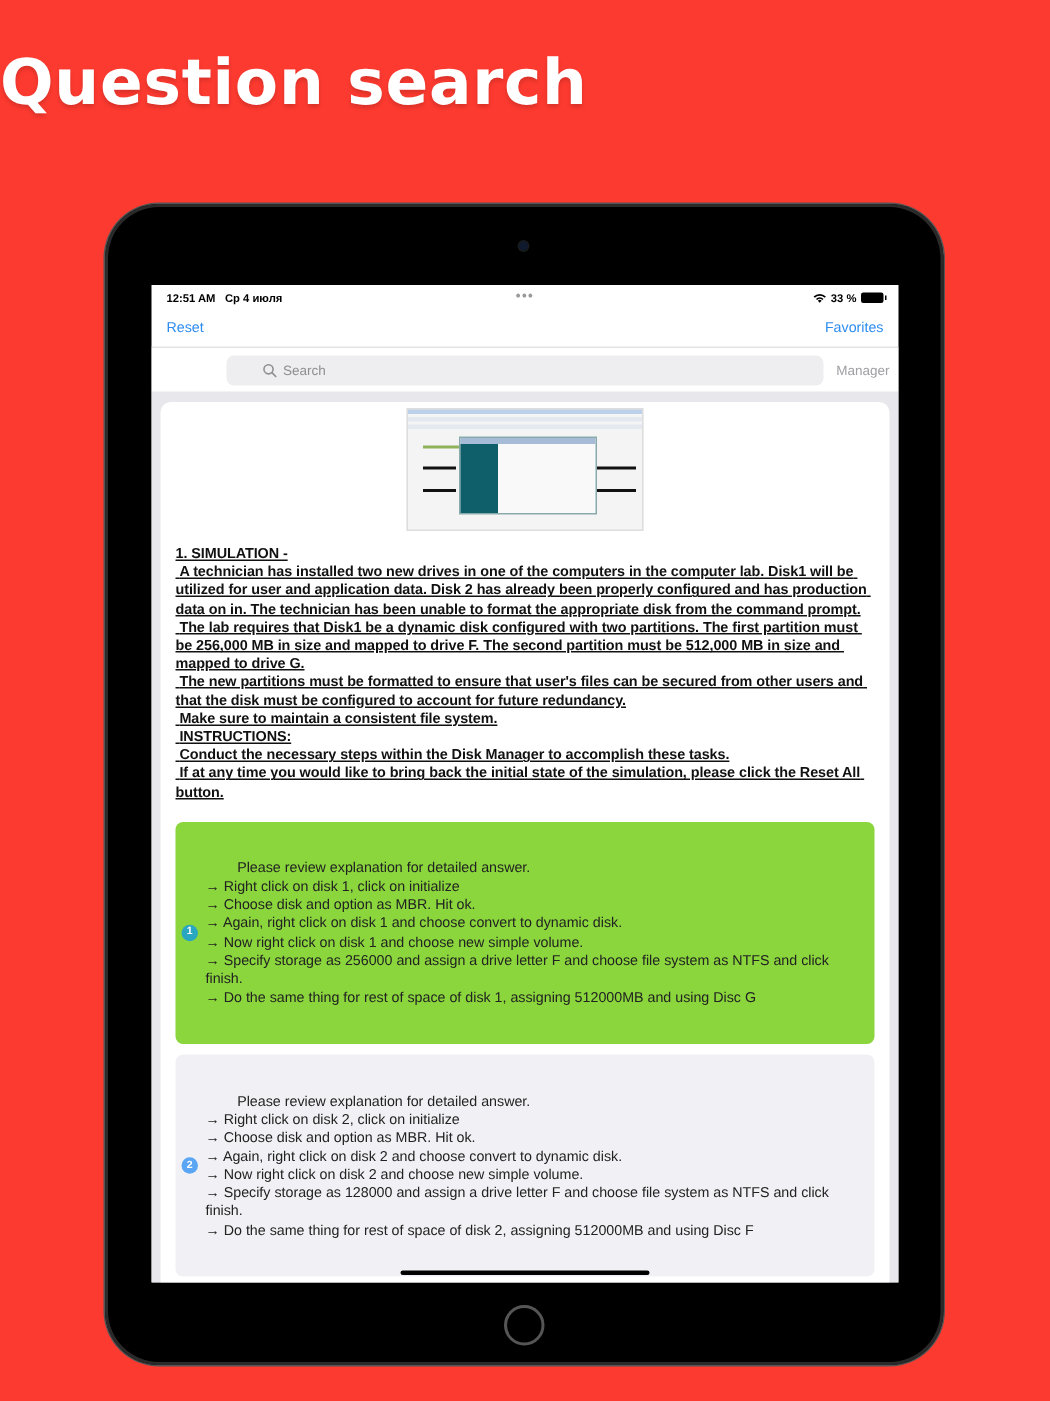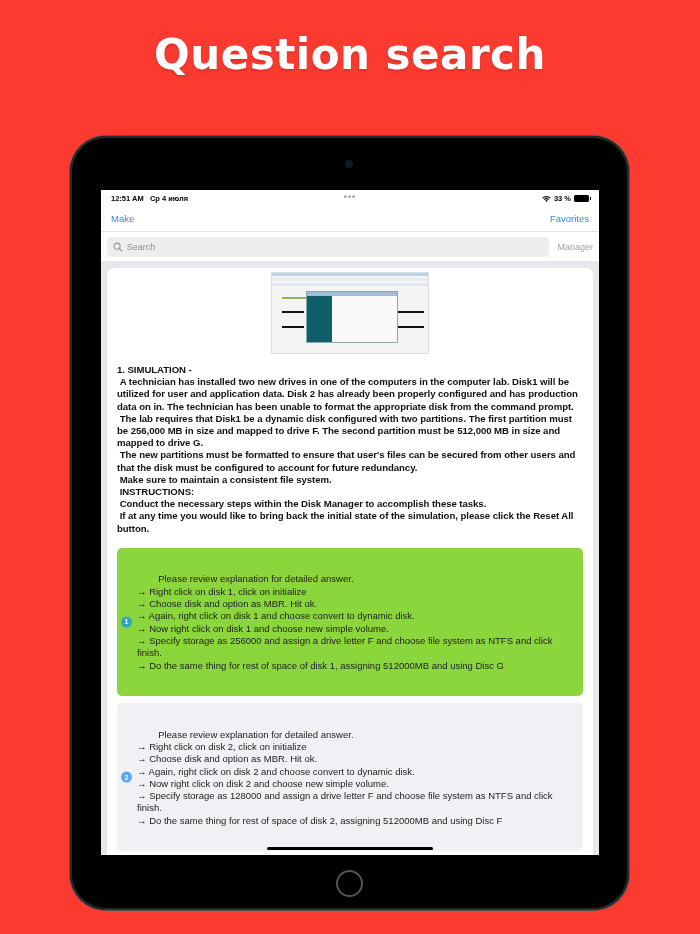--- a/index.html
+++ b/index.html
@@ -1,20 +1,20 @@
 <!DOCTYPE html>
 <html><head>
 <meta charset="utf-8">
 <style>
   * { box-sizing: border-box; margin: 0; padding: 0; }
   html, body { width: 700px; height: 934px; overflow: hidden; }
   body { background: #fd3a30; font-family: "Liberation Sans", sans-serif; position: relative; }
 
   .headline {
-    position: absolute; top: 30px; left: 0; width: 700px; text-align: center;
+    position: absolute; top: 30px; left: 0; width: 700px; text-align: left;
     color: #fff; font-family: "DejaVu Sans", sans-serif; font-weight: bold; font-size: 42px;
     letter-spacing: 0.5px; text-shadow: 0 2px 3px rgba(0,0,0,0.15);
   }
 
   .device {
     position: absolute; left: 70px; top: 136px; width: 559px; height: 774px;
     background: #000; border-radius: 36px;
     box-shadow: 0 0 0 2px #2a2a2a inset, 0 0 0 1px #555;
   }
   .camera {
@@ -36,40 +36,40 @@
   .status-dots { position: absolute; left: 50%; transform: translateX(-50%); color: #999; font-size: 9px; letter-spacing: 1px; top: 2px; }
   .status-right { display: flex; align-items: center; gap: 3px; }
   .battery { width: 15px; height: 7px; background: #000; border-radius: 1.5px; position: relative; }
   .battery::after { content: ""; position: absolute; right: -2px; top: 2px; width: 1.5px; height: 3px; background: #000; }
 
   .navbar { height: 26px; display: flex; align-items: center; justify-content: space-between; padding: 0 10px;
     border-bottom: 1px solid #e3e3e6; }
   .nav-link { color: #2c8cf0; font-size: 9.5px; cursor: pointer; }
 
   .searchrow { height: 29px; display: flex; align-items: center; padding: 0 6px 0 6px; gap: 8px; background: #fff; }
-  .searchbox { flex: 1; height: 20px; background: #eeeef0; border-radius: 5px; display: flex; align-items: center; padding-left: 6px; gap: 4px; }
+  .searchbox { flex: 1; height: 20px; background: #eeeef0; border-radius: 5px; display: flex; align-items: center; padding-left: 24px; gap: 4px; margin-left: 44px; }
   .searchbox input { border: none; background: transparent; outline: none; font-size: 9px; color: #8e8e93; width: 100%; font-family: "Liberation Sans", sans-serif; }
   .searchbox input::placeholder { color: #8e8e93; }
   .cancel { font-size: 9px; color: #a0a0a5; cursor: pointer; }
 
   .content { position: absolute; top: 71px; left: 0; right: 0; bottom: 0; background: #e8e8ec; }
   .card { position: absolute; top: 7px; left: 6px; right: 6px; bottom: 0; background: #fff; border-radius: 7px 7px 0 0; padding: 0 10px; overflow: hidden; }
 
   .card-head { height: 22px; display: flex; align-items: center; justify-content: space-between; padding-top: 4px; }
   .q-title { color: #2c8cf0; font-size: 9px; }
   .star { width: 16px; height: 16px; cursor: pointer; }
 
   .qimage { margin: 4px auto 0; width: 158px; height: 82px; background: #f4f4f4; border: 1px solid #ddd; position: relative; }
   .qimage .bar { position: absolute; left: 0; right: 0; height: 3px; background: #e4e8ef; }
   .qimage .wiz { position: absolute; left: 34px; top: 18px; width: 92px; height: 52px; background: #f9f9f9; border: 1px solid #8aa; }
   .qimage .wiz .side { position: absolute; left: 0; top: 4px; width: 25px; bottom: 0; background: #0f5f6a; }
   .qimage .wiz .title { position: absolute; left: 0; top: 0; right: 0; height: 4px; background: #a6bcd6; }
   .qimage .line { position: absolute; height: 2px; background: #111; }
 
-  .qtext { margin-top: 10px; font-size: 9.6px; line-height: 12.2px; color: #111; white-space: pre-wrap; font-weight: bold; letter-spacing: -0.05px; }
+  .qtext { margin-top: 10px; font-size: 9.6px; line-height: 12.2px; color: #111; white-space: pre-wrap; font-weight: bold; letter-spacing: -0.05px; text-decoration: underline; }
 
   .answer { position: relative; border-radius: 5px; padding: 1px 10px 12px 20px; margin-top: 0; font-size: 9.5px; line-height: 12.3px; color: #222; white-space: pre-wrap; }
   .answer.correct { background: #8ad63c; }
   .answer.neutral { background: #f1f1f5; }
   .badge { position: absolute; left: 4px; top: 50%; transform: translateY(-50%); width: 11px; height: 11px; border-radius: 50%;
     color: #fff; font-size: 7px; font-weight: bold; display: flex; align-items: center; justify-content: center; }
 
   .homebar { position: absolute; left: 267px; top: 847px; width: 166px; height: 3px; background: #000; border-radius: 2px; }
 </style>
 </head>
@@ -93,21 +93,21 @@
         <path d="M6 9 L4.3 7.2 A2.4 2.4 0 0 1 7.7 7.2 Z" fill="#000"></path>
         <path d="M2.6 5.5 A4.8 4.8 0 0 1 9.4 5.5 L8.3 6.6 A3.3 3.3 0 0 0 3.7 6.6 Z" fill="#000"></path>
         <path d="M0.5 3.4 A7.8 7.8 0 0 1 11.5 3.4 L10.4 4.5 A6.3 6.3 0 0 0 1.6 4.5 Z" fill="#000"></path>
       </svg>
       <span>33 %</span>
       <span class="battery"></span>
     </div>
   </div>
 
   <div class="navbar">
-    <span class="nav-link">Make</span>
+    <span class="nav-link">Reset</span>
     <span class="nav-link">Favorites</span>
   </div>
 
   <div class="searchrow">
     <div class="searchbox">
       <svg width="10" height="10" viewBox="0 0 12 12">
         <circle cx="5" cy="5" r="3.8" fill="none" stroke="#8e8e93" stroke-width="1.3"></circle>
         <line x1="7.8" y1="7.8" x2="11" y2="11" stroke="#8e8e93" stroke-width="1.4" stroke-linecap="round"></line>
       </svg>
       <input type="text" placeholder="Search" style="">

